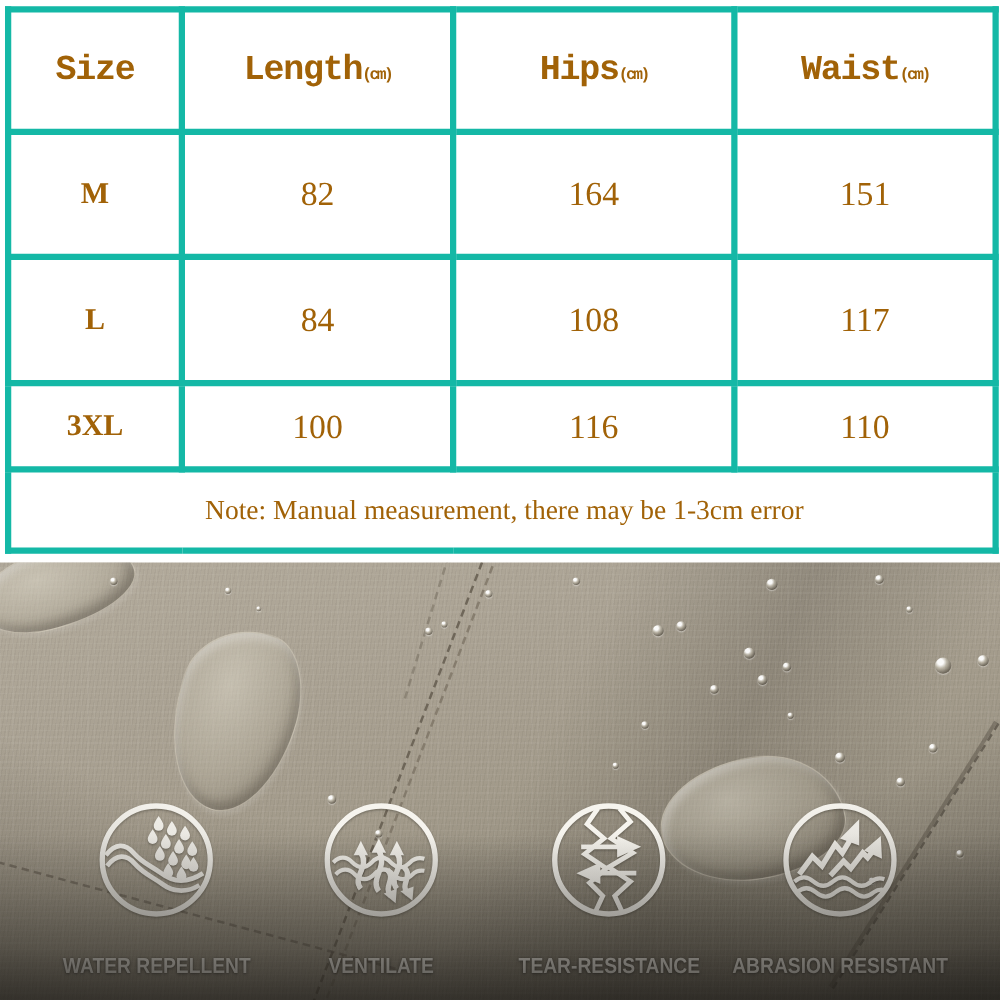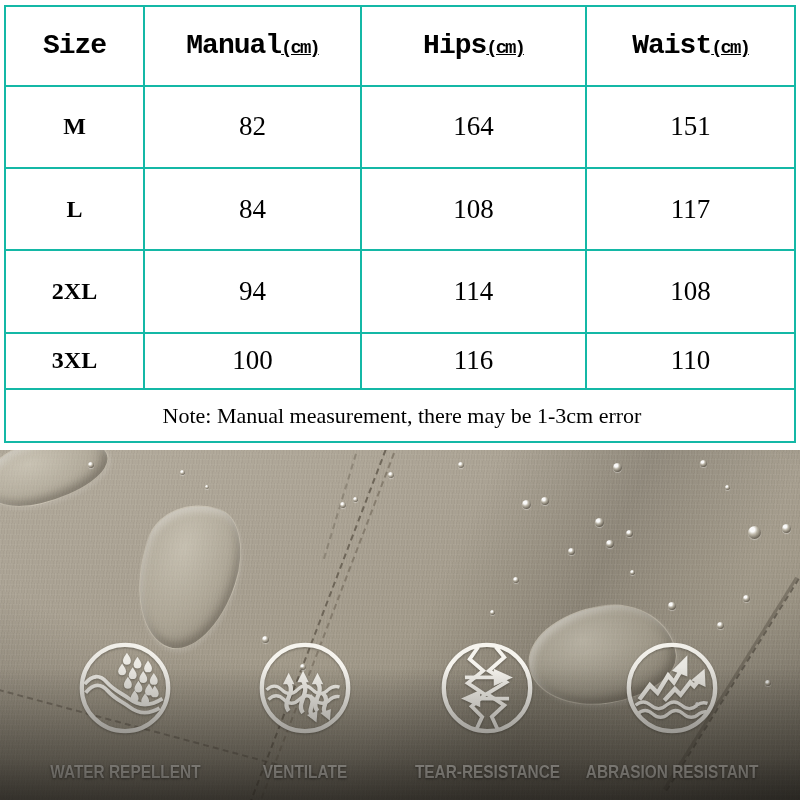--- a/index.html
+++ b/index.html
@@ -3,33 +3,33 @@
 <meta charset="utf-8">
 <style>
   * { margin:0; padding:0; box-sizing:border-box; }
   html,body { width:800px; height:800px; background:#ffffff; overflow:hidden;
               font-family:"Liberation Sans", sans-serif; }
 
   
   .chart-wrap { position:absolute; left:4px; top:5px; width:790px; height:438px; }
   table.size-chart { width:100%; height:100%; border-collapse:collapse; table-layout:fixed;
                      background:#ffffff; }
-  table.size-chart td, table.size-chart th { border:2px solid #14b8a6; text-align:center; vertical-align:middle;
-                     color:#000000; overflow:hidden; }
+  table.size-chart td, table.size-chart th { border:5px solid #14b8a6; text-align:center; vertical-align:middle;
+                     color:#a16207; overflow:hidden; }
   col.c-size   { width:139px; }
   col.c-waist  { width:217px; }
   col.c-hips   { width:225px; }
   col.c-length { width:209px; }
   tr.hdr-row   { height:65px; }
   tr.data-row  { height:67px; }
   tr.data-row-last { height:46px; }
   tr.note-row  { height:43px;margin-top:20px; }
   th.hdr-cell  { font-family:"Liberation Mono","DejaVu Sans Mono",monospace; font-weight:600;
                  font-size:28px; letter-spacing:-1px; }
-  th.hdr-cell .unit { font-size:19px; letter-spacing:-2px;text-decoration:underline; }
+  th.hdr-cell .unit { font-size:13px; letter-spacing:-2px; }
   td.size-cell { font-family:"Liberation Serif","DejaVu Serif",serif; font-weight:700; font-size:24px; }
   td.num-cell  { font-family:"Liberation Serif","DejaVu Serif",serif; font-weight:500; font-size:27px;border-radius:26px; }
   td.note-cell { text-align:left; font-family:"Liberation Serif","DejaVu Serif",serif;
                  font-size:22px; padding-left:4px; font-weight:400; }
 
   
   .photo { position:absolute; left:0; top:450px; width:800px; height:350px; overflow:hidden;
     background-image:
       repeating-linear-gradient(0deg,  rgba(255,255,255,.045) 0 1px, rgba(0,0,0,0) 1px 5px),
       repeating-linear-gradient(90deg, rgba(255,255,255,.045) 0 1px, rgba(0,0,0,0) 1px 5px),
@@ -91,41 +91,35 @@
   <table class="size-chart">
     <colgroup>
         <col class="c-size">
         <col class="c-waist">
         <col class="c-hips">
         <col class="c-length">
       </colgroup>
     <tbody>
         <tr class="hdr-row">
       <th class="hdr-cell"><span>Size</span><span class="unit"></span></th>
-      <th class="hdr-cell"><span>Manual</span><span class="unit">(cm)</span></th>
+      <th class="hdr-cell"><span>Length</span><span class="unit">(cm)</span></th>
       <th class="hdr-cell"><span>Hips</span><span class="unit">(cm)</span></th>
       <th class="hdr-cell"><span>Waist</span><span class="unit">(cm)</span></th>
     </tr>
     <tr class="data-row">
       <td class="size-cell">M</td>
       <td class="num-cell">82</td>
       <td class="num-cell">164</td>
       <td class="num-cell">151</td>
     </tr>
     <tr class="data-row">
       <td class="size-cell">L</td>
       <td class="num-cell">84</td>
       <td class="num-cell">108</td>
       <td class="num-cell">117</td>
-    </tr>
-    <tr class="data-row">
-      <td class="size-cell">2XL</td>
-      <td class="num-cell">94</td>
-      <td class="num-cell">114</td>
-      <td class="num-cell">108</td>
     </tr>
     <tr class="data-row data-row-last">
       <td class="size-cell">3XL</td>
       <td class="num-cell">100</td>
       <td class="num-cell">116</td>
       <td class="num-cell">110</td>
     </tr>
     <tr class="note-row">
       <td class="note-cell" colspan="4">Note: Manual measurement, there may be 1-3cm error</td>
     </tr>

